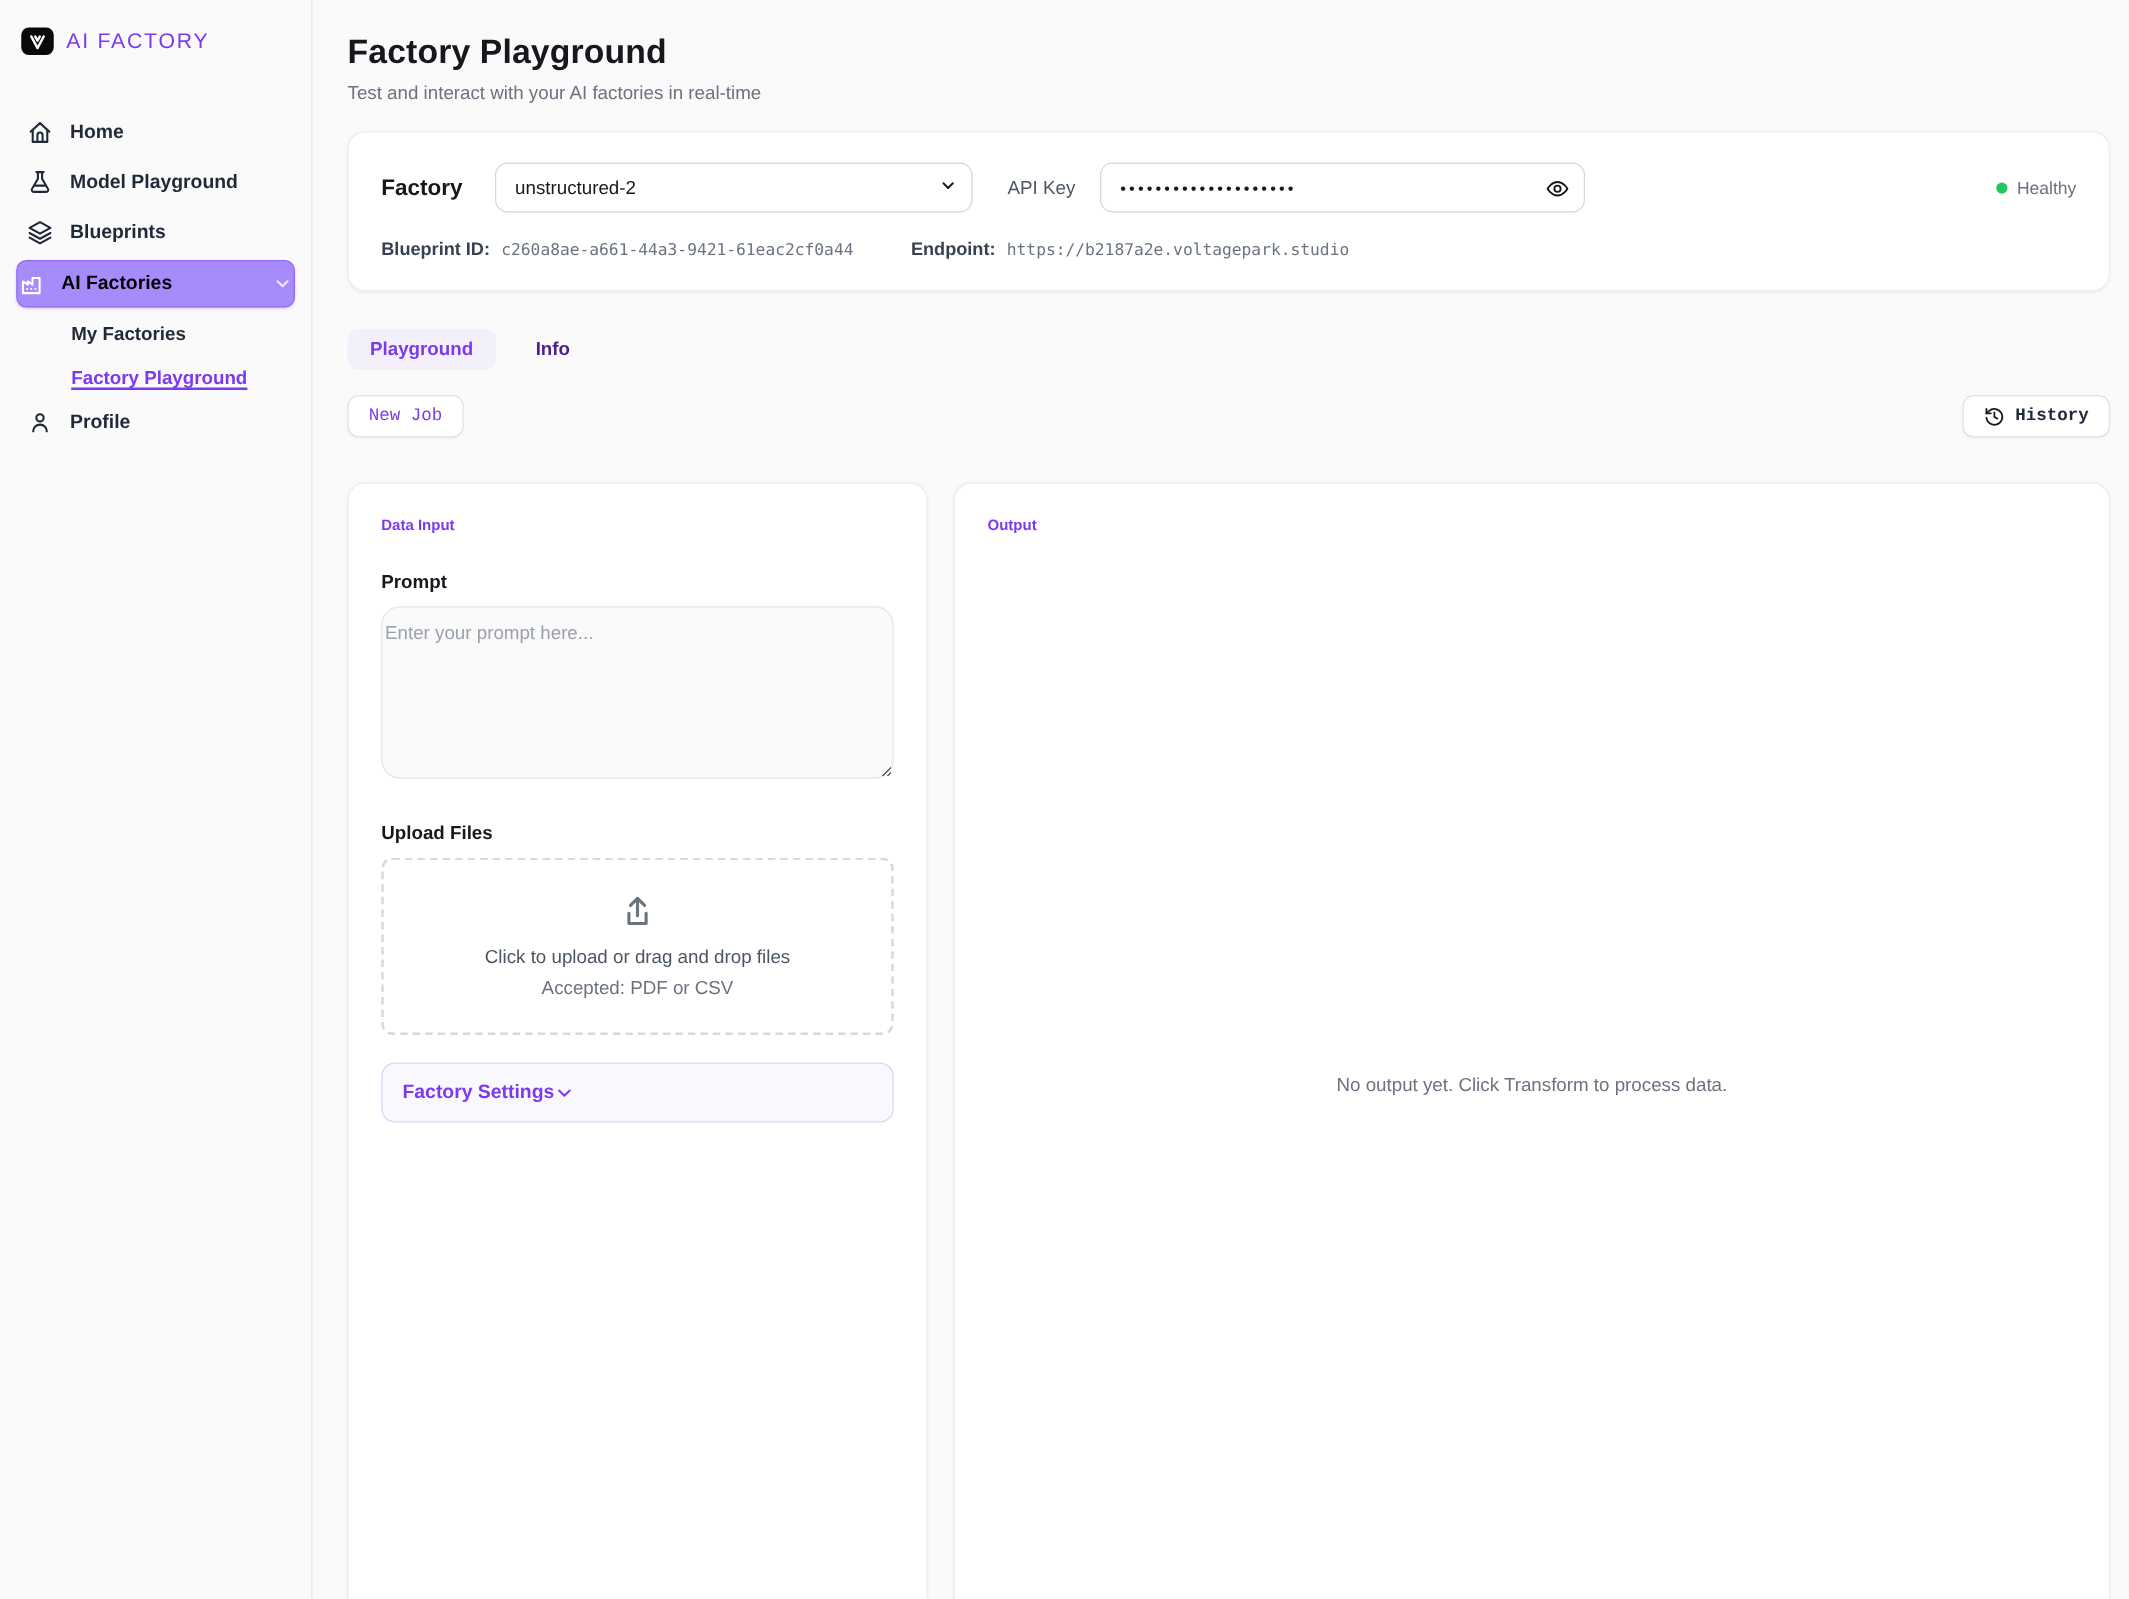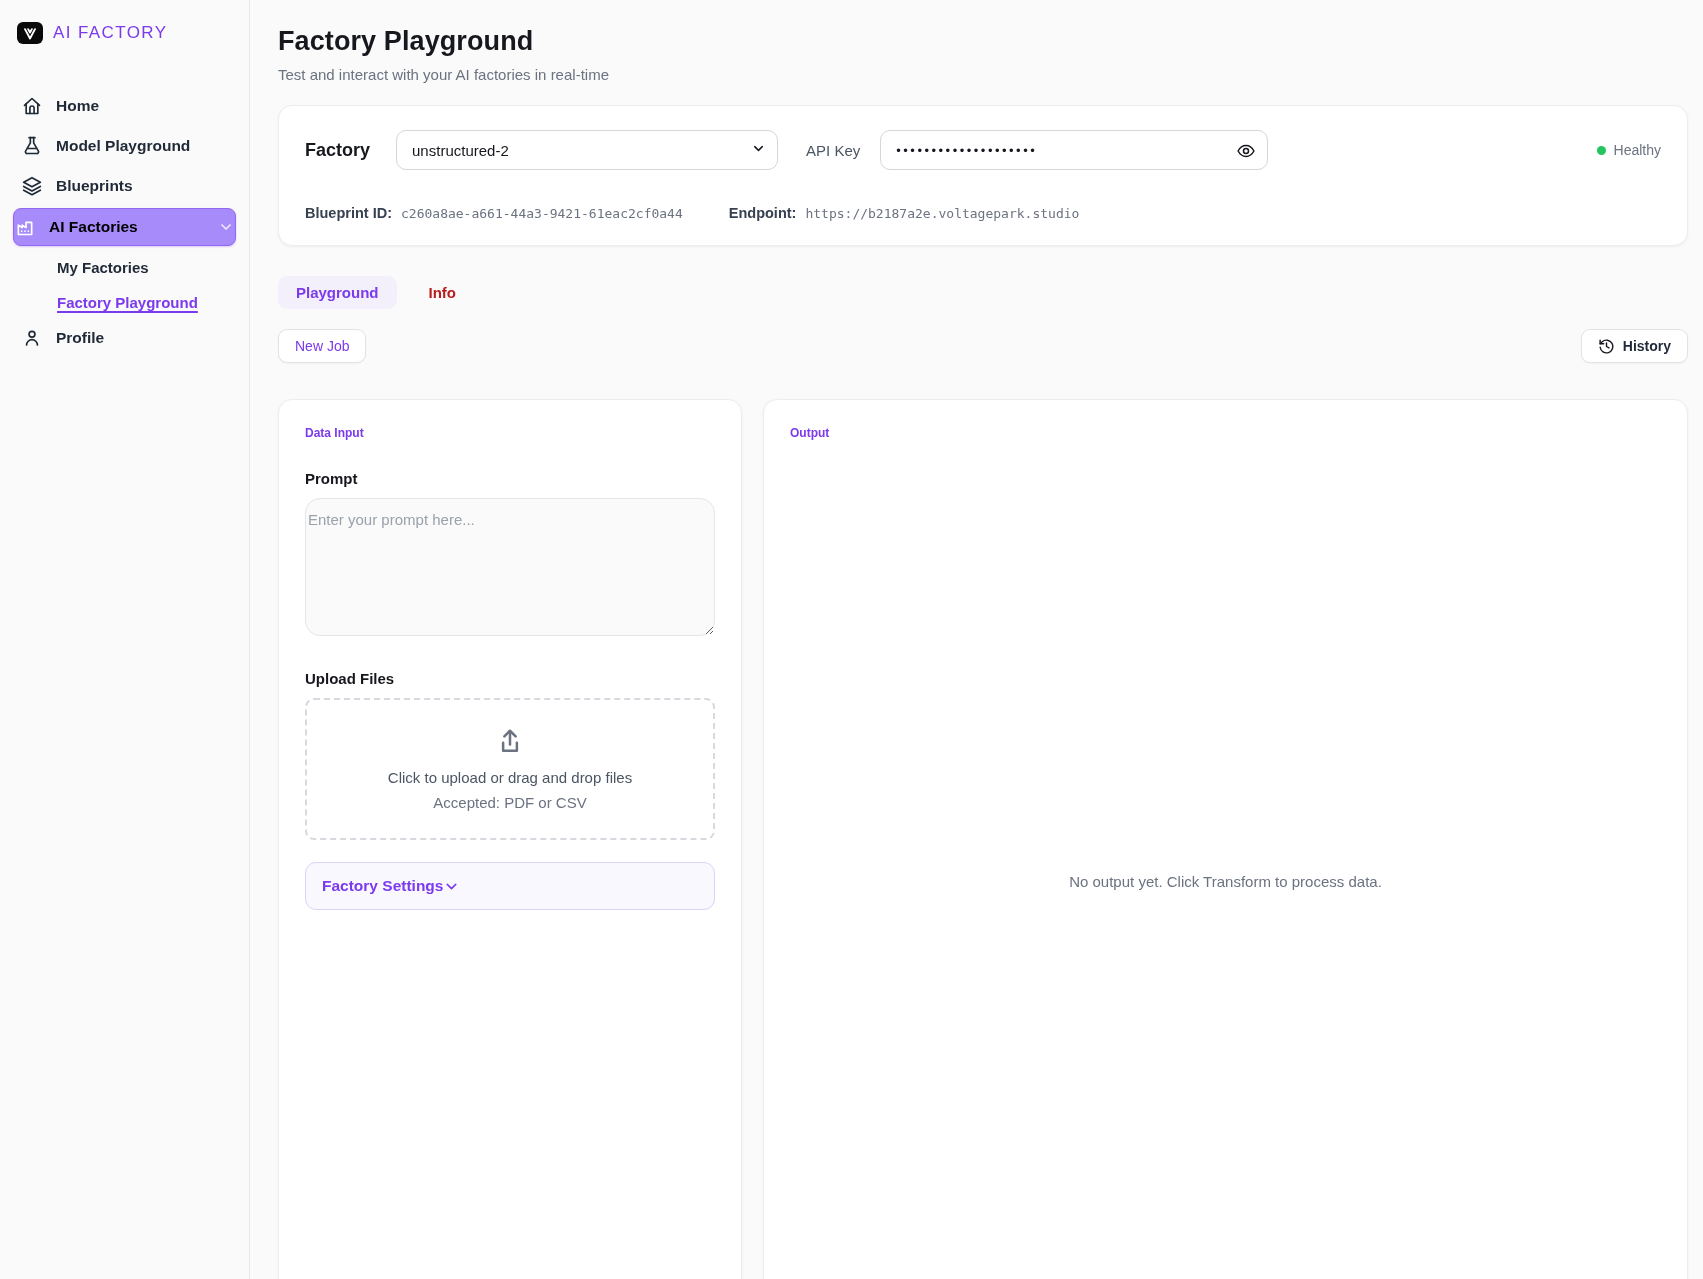--- a/index.html
+++ b/index.html
@@ -76,33 +76,33 @@
     background:#ffffff; border:1px solid #d6d6db; border-radius:10px; outline:none;
   }
   .eye-btn {
     position:absolute; right:10px; top:9px; width:24px; height:24px;
     background:none; border:none; color:#16181d; cursor:pointer; padding:2px;
   }
   .health { margin-left:auto; display:flex; align-items:center; gap:8px; }
   .health-dot { width:9px; height:9px; border-radius:50%; background:#22c55e; }
   .health-text { font-size:14px; color:#6b7280; }
 
-  .meta-row { margin-top:35px; display:flex; align-items:center; gap:46px; }
+  .meta-row { margin-top:22px; display:flex; align-items:center; gap:46px; }
   .meta-group { display:flex; align-items:baseline; gap:9px; }
   .meta-label { font-size:14.5px; font-weight:600; color:#374151; }
   .meta-value { font-family:"DejaVu Sans Mono","Liberation Mono",monospace; font-size:13px; color:#6b7280; }
 
   .tabs { margin-top:30px; display:flex; align-items:center; gap:14px; }
   .tab {
     padding:8px 18px; border-radius:9px; font-size:15px; font-weight:600;
-    color:#b91c1c; cursor:pointer;
+    color:#4c1d95; cursor:pointer;
   }
   .tab.active { background:#f3f0fc; color:#7c3aed; }
 
-  .toolbar { margin-top:20px; display:flex; align-items:center; }
+  .toolbar { margin-top:20px; display:flex; align-items:center;font-family:Liberation Mono, monospace; }
   .btn {
     display:flex; align-items:center; gap:8px; height:34px; padding:0 16px;
     background:#ffffff; border:1px solid #e3e3e7; border-radius:9px;
     font-family:inherit; font-size:14px; cursor:pointer;
     box-shadow:0 1px 2px rgba(0,0,0,.04);
   }
   .btn-newjob { color:#7c3aed; font-weight:500; }
   .btn-history { margin-left:auto; color:#1f2937; font-weight:600; }
   .btn-history .hicon { color:#16181d; }
 

